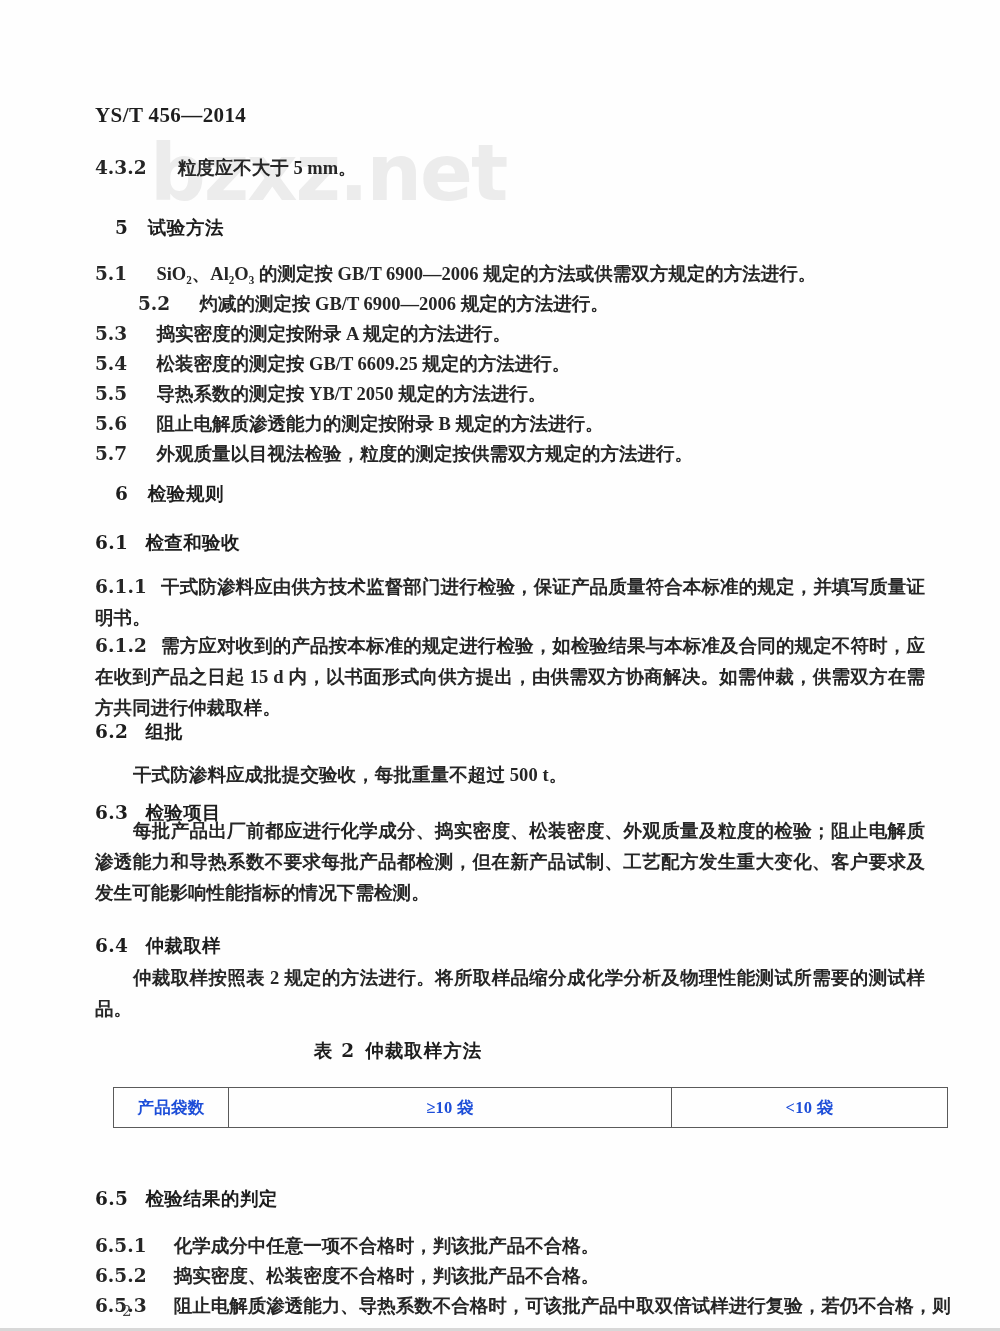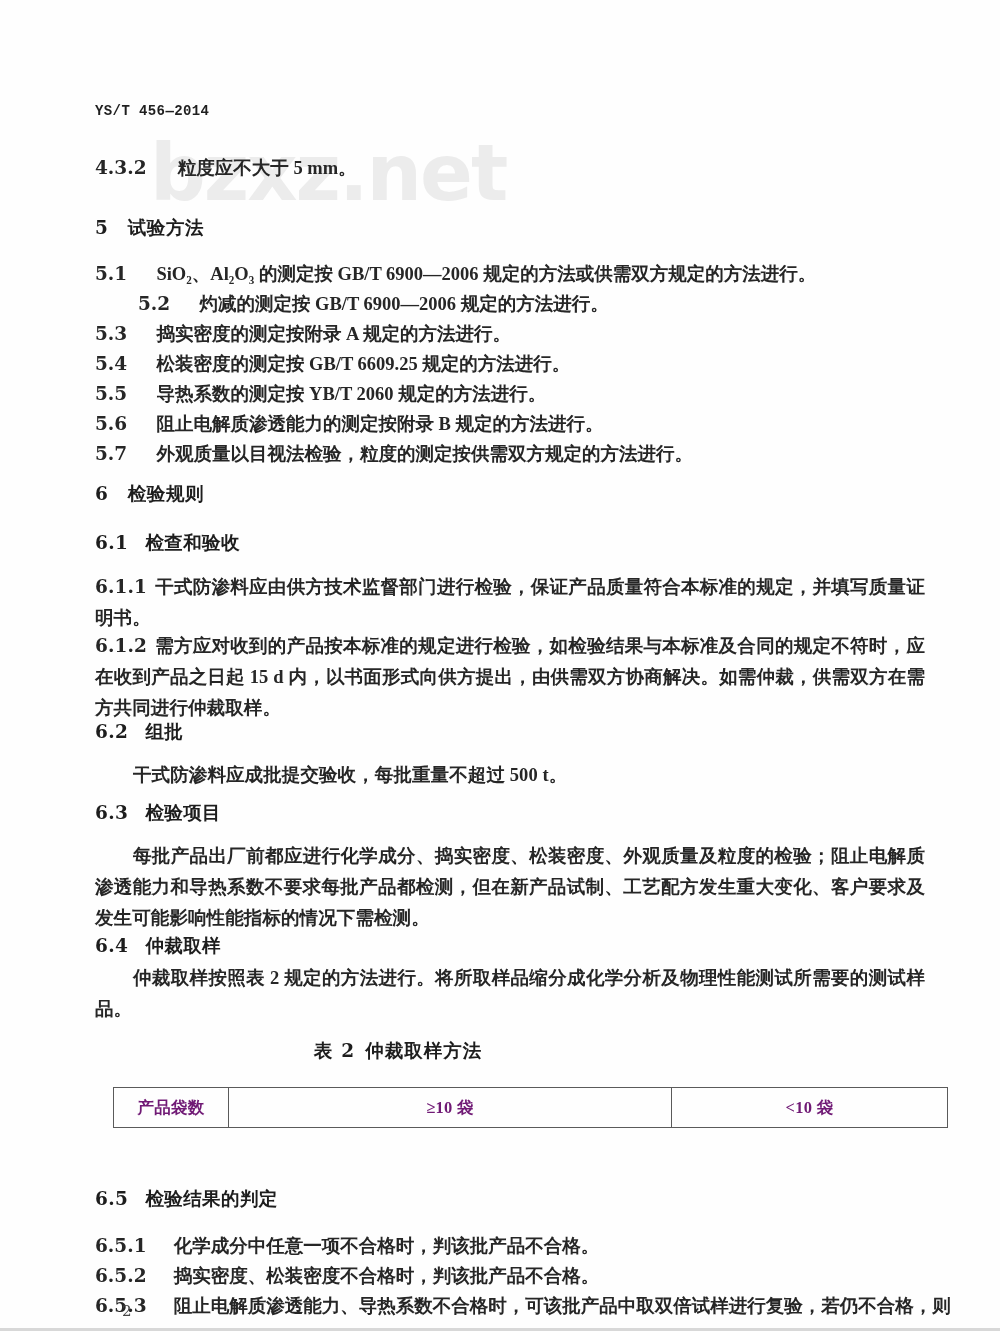--- a/index.html
+++ b/index.html
@@ -47,23 +47,23 @@
     position: relative;
     z-index: 2;
   }
 
   .abs { position: absolute; }
 
   
   .doc-header {
     left: 95px;
     top: 103px;
-    font-family: Liberation Mono, monospace;
-    font-weight: bold;
-    font-size: 14px;
+    font-family: Liberation Serif, serif;
+    font-weight: bold;
+    font-size: 21px;
     letter-spacing: 0.4px;
     color: #1f1f1f;
   }
 
   
   .block {
     left: 95px;
     width: 830px;
     font-size: 18.5px;
     line-height: 29px;
@@ -84,41 +84,42 @@
     display: inline-block;
     font-family: "DejaVu Serif", "Liberation Serif", serif;
     text-align: right;
   }
 
   .heading {
     font-weight: bold;
     font-size: 18.5px;
     color: #1d1d1d;
     letter-spacing: 0.6px;
+    margin-left: 20px;
   }
   .heading .num { margin-right: 14px; }
 
   .sub-heading {
     font-weight: bold;
     font-size: 18.5px;
     color: #1d1d1d;
     letter-spacing: 0.4px;
   }
   .sub-heading .num { margin-right: 12px; }
 
   .para {
     font-size: 18.5px;
     line-height: 31px;
     font-weight: bold;
     color: #262626;
     text-align: justify;
   }
   .para.indent { text-indent: 38px; }
 
-  .clause-body .lbl { margin-right: 8px; }
+  .clause-body .lbl { margin-right: 14px; }
 
   
   .table-caption {
     width: 796px;
     left: 0;
     text-align: center;
     font-weight: bold;
     font-size: 18.5px;
     letter-spacing: 1px;
     color: #1d1d1d;
@@ -130,21 +131,21 @@
     left: 113px;
     top: 1087px;
     width: 795px;
     border-collapse: collapse;
     table-layout: fixed;
   }
   #sampling-table td {
     border: 1.5px solid #5a5a5a;
     font-size: 16.5px;
     font-weight: bold;
-    color: #701a75;
+    color: #1d4ed8;
     text-align: center;
     vertical-align: middle;
     height: 35px;
     padding: 2px 6px;
     letter-spacing: 0.3px;
   }
   .col-head { width: 102px; }
   .col-mid  { width: 430px; }
   .col-last { width: 263px; }
 
@@ -199,21 +200,21 @@
 
     <div class="abs clause-line" style="left:95px; top:349px;">
       <span class="num">5.4</span>
       <span style="display:inline-block;width:20px"></span>
       <span>松装密度的测定按 GB/T 6609.25 规定的方法进行。</span>
     </div>
 
     <div class="abs clause-line" style="left:95px; top:379px;">
       <span class="num">5.5</span>
       <span style="display:inline-block;width:20px"></span>
-      <span>导热系数的测定按 YB/T 2060 规定的方法进行。</span>
+      <span>导热系数的测定按 YB/T 2050 规定的方法进行。</span>
     </div>
 
     <div class="abs clause-line" style="left:95px; top:409px;">
       <span class="num">5.6</span>
       <span style="display:inline-block;width:20px"></span>
       <span>阻止电解质渗透能力的测定按附录 B 规定的方法进行。</span>
     </div>
 
     <div class="abs clause-line" style="left:95px; top:439px;">
       <span class="num">5.7</span>
@@ -250,21 +251,21 @@
 
     <div class="abs block" style="top:760px;">
       <div class="para indent">干式防渗料应成批提交验收，每批重量不超过 500 t。</div>
     </div>
 
     <div class="abs sub-heading" style="left:95px; top:800px;">
       <span class="num">6.3</span>
       <span>检验项目</span>
     </div>
 
-    <div class="abs block" style="top:841px;">
+    <div class="abs block" style="top:816px;">
       <div class="para indent">每批产品出厂前都应进行化学成分、捣实密度、松装密度、外观质量及粒度的检验；阻止电解质渗透能力和导热系数不要求每批产品都检测，但在新产品试制、工艺配方发生重大变化、客户要求及发生可能影响性能指标的情况下需检测。</div>
     </div>
 
     <div class="abs sub-heading" style="left:95px; top:933px;">
       <span class="num">6.4</span>
       <span>仲裁取样</span>
     </div>
 
     <div class="abs block" style="top:963px;">
       <div class="para indent">仲裁取样按照表 2 规定的方法进行。将所取样品缩分成化学分析及物理性能测试所需要的测试样品。</div>

